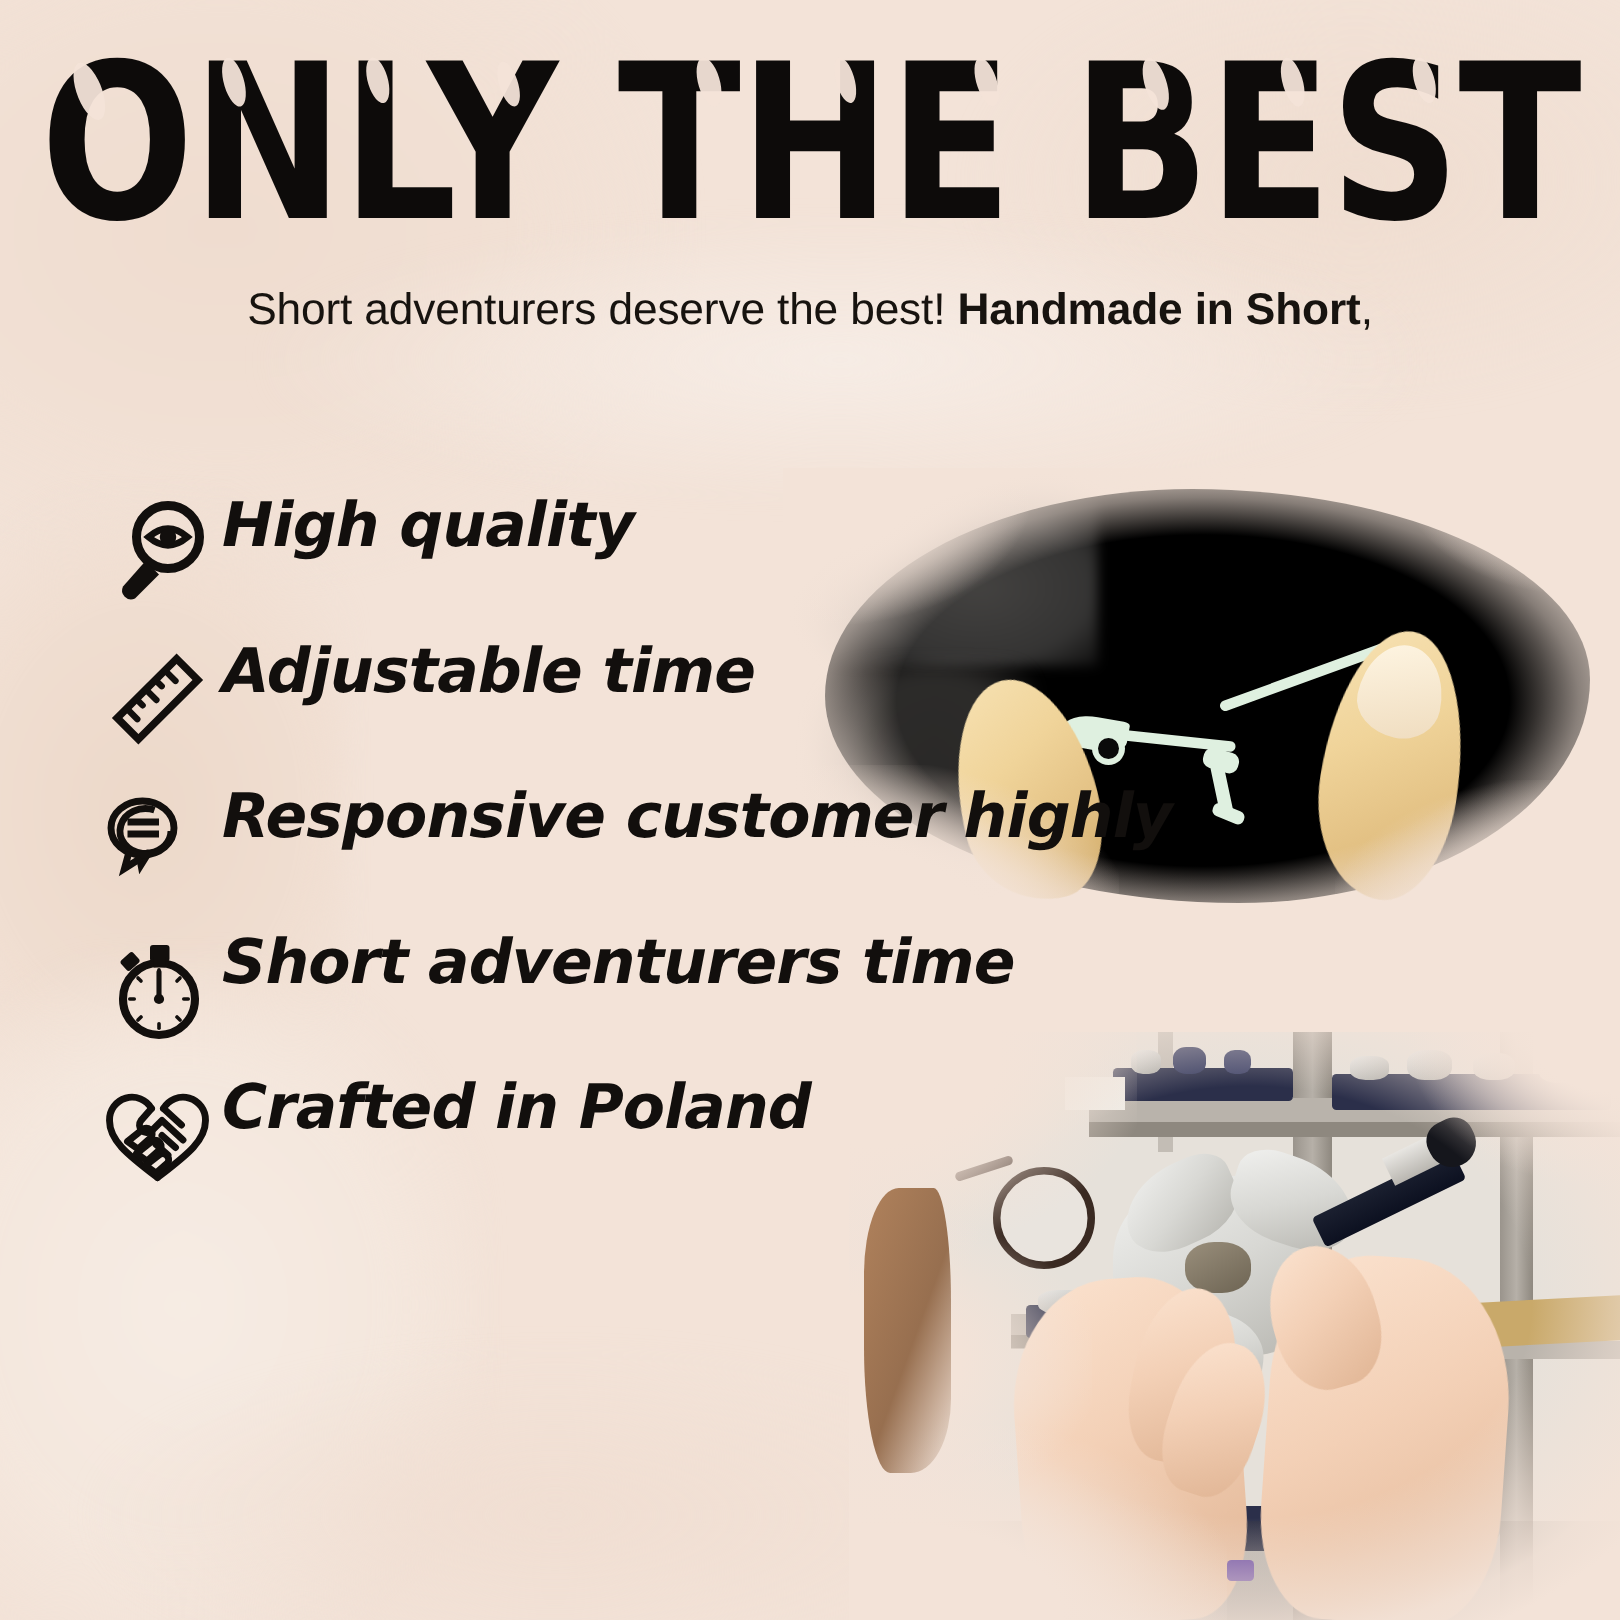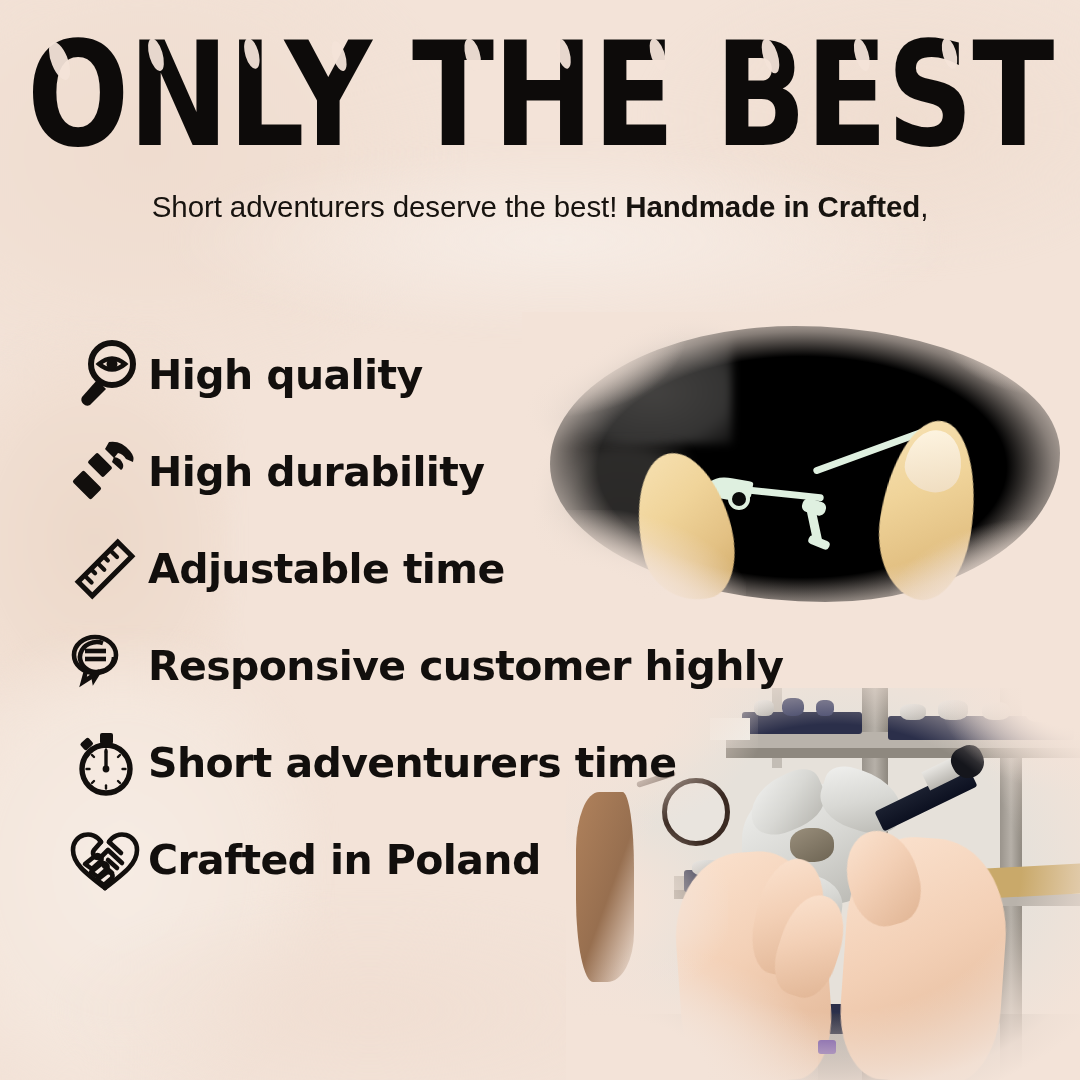--- a/index.html
+++ b/index.html
@@ -48,21 +48,21 @@
 
   
   .subtitle{
     position:absolute;left:90px;top:188px;width:900px;text-align:center;
     font-size:29.5px;line-height:1.32;color:#17130f;letter-spacing:-0.1px;
   }
   .subtitle b{font-weight:bold;}
 
   
   .features{position:absolute;left:62px;top:326px;width:760px;}
-  .feature{position:relative;height:97px;display:flex;align-items:center;}
+  .feature{position:relative;height:97px;display:flex;font-style:italic;}
   .ficon{width:86px;height:86px;flex:0 0 86px;display:flex;
          align-items:center;justify-content:center;}
   .ficon svg{display:block;}
   .flabel{font-weight:bold;font-size:41px;color:#120f0d;
           letter-spacing:-0.6px;white-space:nowrap;
           font-family:"DejaVu Sans", sans-serif;}
 
   
   .photo{position:absolute;overflow:hidden;}
 
@@ -283,52 +283,39 @@
       <span class="gloss" style="left:430px;top:12px;width:14px;height:28px;transform:rotate(-20deg);"></span>
       <span class="gloss" style="left:520px;top:12px;width:12px;height:26px;transform:rotate(-20deg);"></span>
       <span class="gloss" style="left:612px;top:12px;width:13px;height:28px;transform:rotate(-22deg);"></span>
       <span class="gloss" style="left:722px;top:12px;width:14px;height:30px;transform:rotate(-22deg);"></span>
       <span class="gloss" style="left:812px;top:12px;width:13px;height:28px;transform:rotate(-20deg);"></span>
       <span class="gloss" style="left:898px;top:12px;width:13px;height:26px;transform:rotate(-20deg);"></span>
     </span>
   </div>
 
   <div class="subtitle">
-    <span>Short adventurers deserve the best! </span><b>Handmade in Crafted</b><span>,</span><br>
+    <span>Short adventurers deserve the best! </span><b>Handmade in Short</b><span>,</span><br>
   </div>
 
   <div class="features">
 
     <div class="feature">
       <span class="ficon">
         <svg width="72" height="72" viewBox="0 0 72 72">
           <g fill="none" stroke="#120f0d" stroke-width="6">
             <circle cx="43" cy="25" r="21"></circle>
           </g>
           <path d="M28 41 L13 58 a6 6 0 0 0 8 8 L37 50 Z" fill="#120f0d"></path>
           <path d="M30 25 q13 -11 26 0 q-13 11 -26 0 Z" fill="none" stroke="#120f0d" stroke-width="4.5"></path>
           <circle cx="43" cy="25" r="5.5" fill="#120f0d"></circle>
         </svg>
       </span>
       <span class="flabel">High quality</span>
     </div>
 
-    <div class="feature">
-      <span class="ficon">
-        <svg width="72" height="72" viewBox="0 0 72 72">
-          <g fill="#120f0d">
-            <path d="M40 6 q12 -2 21 9 q5 6 3 11 l-7 -3 q-3 -5 -8 -6 l-4 5 l-9 -9 Z"></path>
-            <path d="M45 21 q7 1 9 7 q1 4 -2 6 l-9 -8 Z"></path>
-            <rect x="20" y="22" width="22" height="14" rx="2" transform="rotate(45 31 29)"></rect>
-            <rect x="5" y="41" width="26" height="16" rx="2" transform="rotate(45 18 49)"></rect>
-          </g>
-        </svg>
-      </span>
-      <span class="flabel">High durability</span>
-    </div>
 
     <div class="feature">
       <span class="ficon">
         <svg width="72" height="72" viewBox="0 0 72 72">
           <g transform="rotate(-45 36 36)">
             <rect x="8" y="26" width="56" height="20" fill="none" stroke="#120f0d" stroke-width="5"></rect>
             <g stroke="#120f0d" stroke-width="4.2" stroke-linecap="round">
               <line x1="17" y1="26" x2="17" y2="36"></line>
               <line x1="26" y1="26" x2="26" y2="32"></line>
               <line x1="35" y1="26" x2="35" y2="36"></line>

